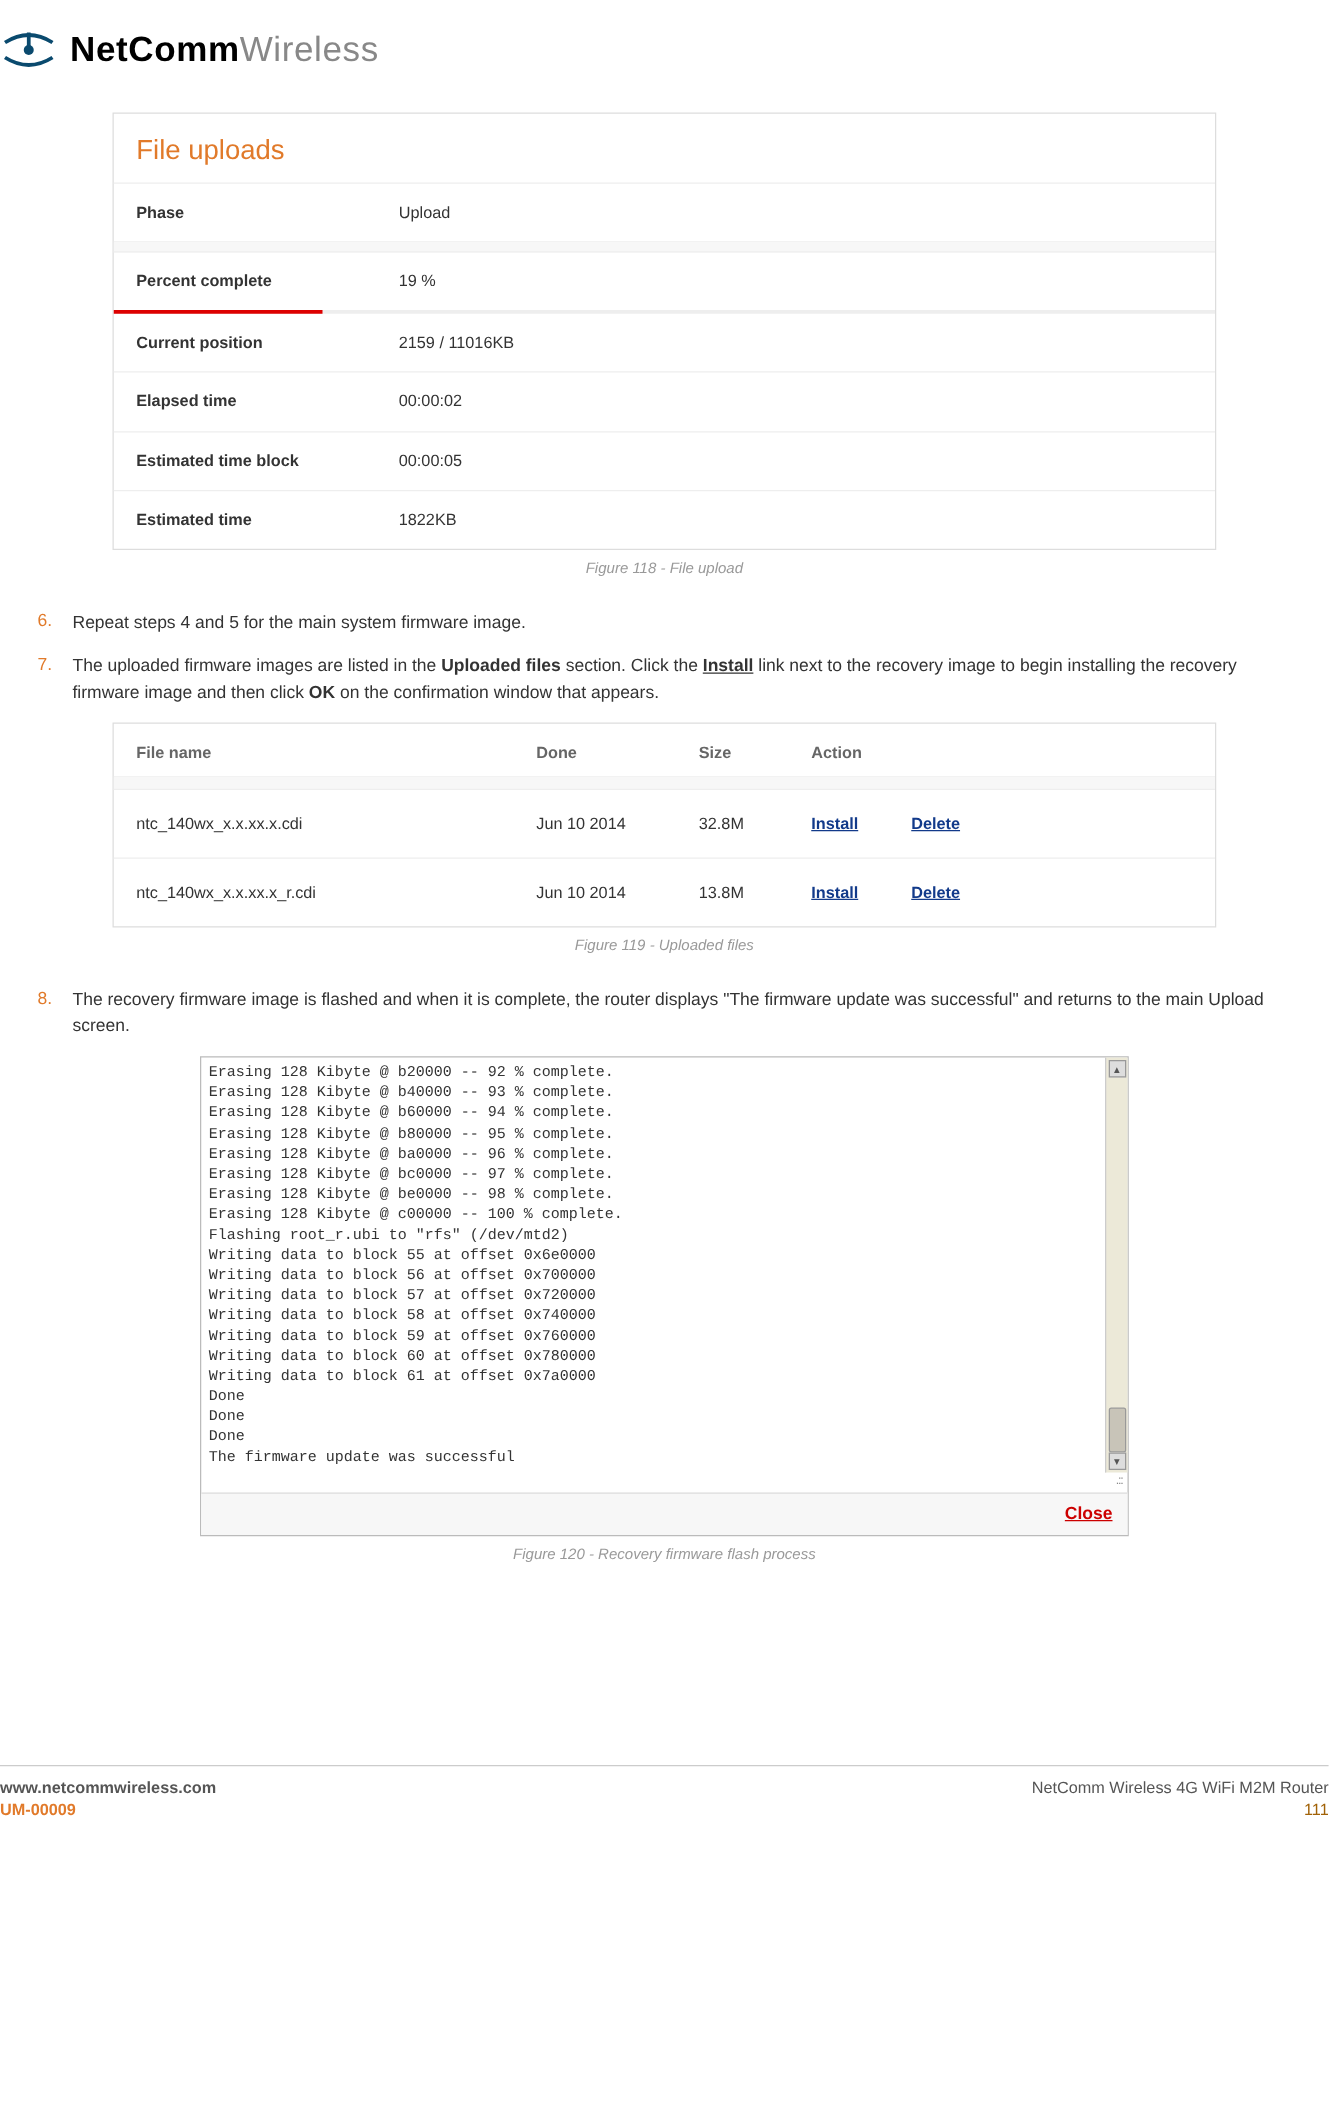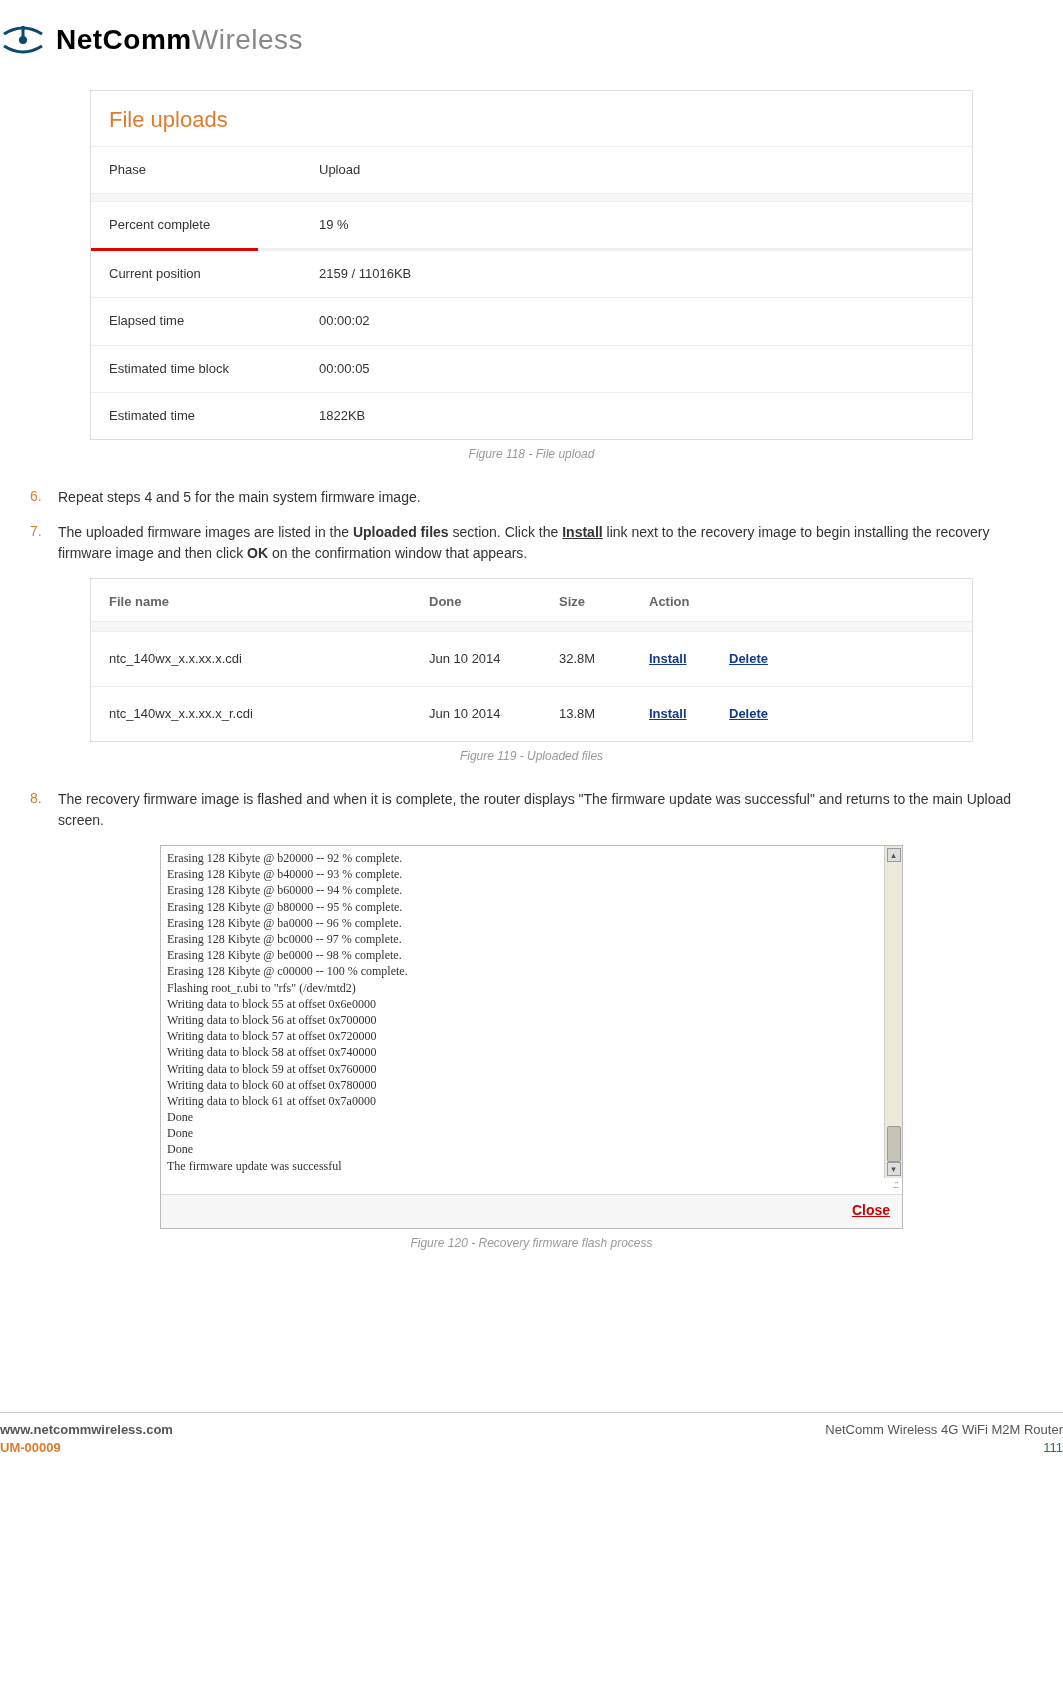--- a/index.html
+++ b/index.html
@@ -19,21 +19,21 @@
   .logo-text .bold { font-weight: bold; color:#000; }
   .logo-text .light { font-weight: 300; color:#888; }
 
   .content { padding: 0 30px; }
 
   
   .panel-upload { border:1px solid #ddd; background:#fff; margin: 0 60px; }
   .panel-title { color:#e17a2a; font-size:22px; padding:14px 18px 10px; border-bottom:1px solid #eee; }
   .panel-row { display:flex; padding:14px 18px; border-bottom:1px solid #eee; font-size:13px; }
   .panel-row:last-child { border-bottom:none; }
-  .panel-row .label { flex:0 0 210px; }
+  .panel-row .label { flex:0 0 210px;font-weight:bold; }
   .panel-row .value { flex:1; }
   .progress-bar { height:3px; background:#eee; position:relative; margin-top:-1px; }
   .progress-fill { height:3px; background:#d00; width:19%; }
 
   .caption { text-align:center; font-style:italic; color:#999; font-size:12px; margin:6px 0 24px; }
 
   
   ol.steps { list-style:none; counter-reset: step 5; }
   ol.steps > li { display:flex; margin-bottom:14px; }
   ol.steps > li::before {
@@ -58,41 +58,41 @@
   .col-date { flex:0 0 130px; }
   .col-size { flex:0 0 90px; }
   .col-action { flex:0 0 80px; font-weight:bold; }
   .action-link { color:#123a8a; font-weight:bold; text-decoration:underline; flex:0 0 80px; cursor:pointer; }
 
   
   .console-wrap { margin:14px 130px 0; border:1px solid #bbb; background:#fff; }
   .console-body { display:flex; }
   .console-pre {
     flex:1;
-    font-family: Liberation Serif, serif;
+    font-family: Liberation Mono, monospace;
     font-size:12px;
     white-space:pre;
     padding:4px 6px;
     line-height:1.35;
   }
   .console-scroll { flex:0 0 18px; background:#ece9d8; border-left:1px solid #ccc; display:flex; flex-direction:column; justify-content:space-between; align-items:center; padding:2px 0; }
   .console-scroll .arrow { width:14px; height:14px; border:1px solid #999; background:#ddd; font-size:9px; display:flex; align-items:center; justify-content:center; color:#555; }
   .console-scroll .thumb-area { flex:1; width:14px; display:flex; flex-direction:column; justify-content:flex-end; }
   .console-scroll .thumb { height:36px; background:#c8c4b8; border:1px solid #999; border-radius:2px; }
   .console-resize { text-align:right; font-size:10px; color:#888; padding:0 4px 2px; letter-spacing:-1px; }
   .console-close { text-align:right; padding:6px 12px 8px; background:#f7f7f7; border-top:1px solid #ddd; }
   .console-close span { color:#c00; font-weight:bold; text-decoration:underline; cursor:pointer; font-size:14px; }
 
   
   .footer { border-top:1px solid #ccc; margin-top:160px; padding:8px 0 0; display:flex; justify-content:space-between; font-size:13px; }
   .footer .left { color:#555;font-weight:bold; }
   .footer .left .url { display:block; }
   .footer .left .um { color:#e17a2a; }
   .footer .right { text-align:right; color:#555; }
-  .footer .right .pn { color:#15803d;text-align:center; }
+  .footer .right .pn { color:#a16207;text-align:center; }
 </style>
 </head>
 <body>
 
 <div class="page">
 
   <div class="header">
     <span class="logo-icon">
       <svg width="46" height="40" viewBox="0 0 46 40">
         <path d="M4 14 Q23 2 42 14" stroke="#0a4a6e" stroke-width="3" fill="none"></path>

